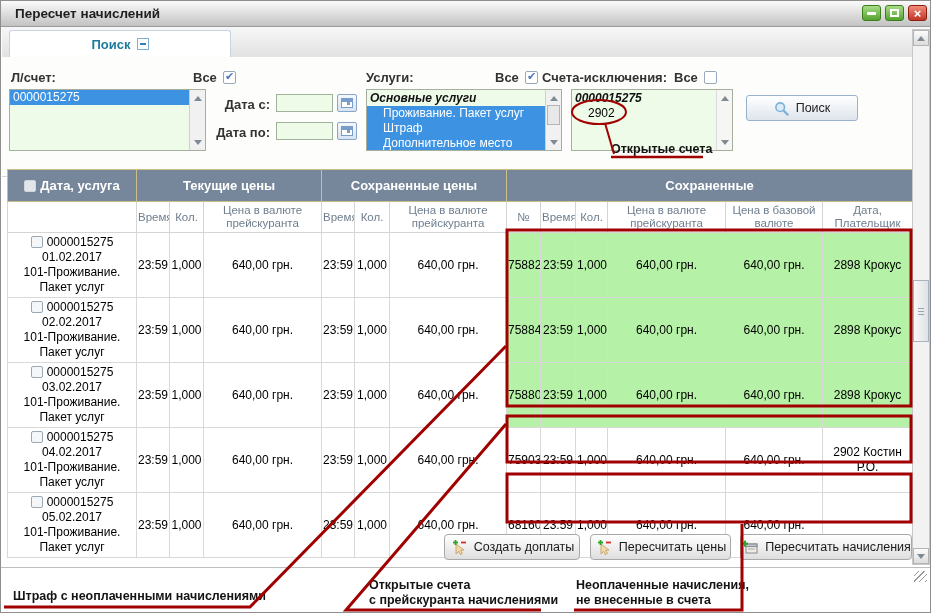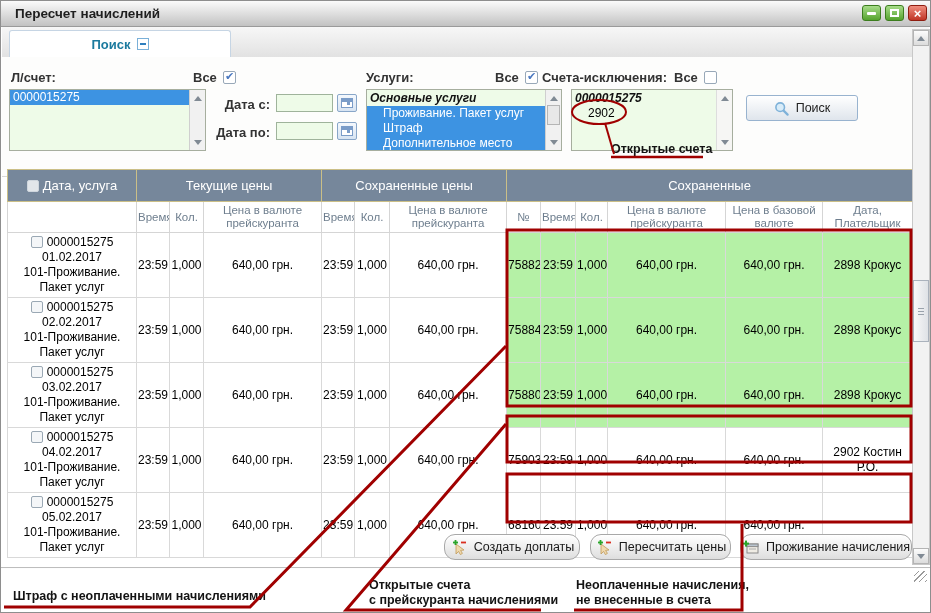--- a/index.html
+++ b/index.html
@@ -60,40 +60,40 @@
   .calbtn i::before{content:"";position:absolute;left:0;top:0;right:0;height:3px;background:#7a9cc8}
   .calbtn i::after{content:"";position:absolute;right:2px;bottom:2px;width:3px;height:3px;background:#7a9cc8}
   .searchbtn{position:absolute;left:744px;top:38px;width:112px;height:26px;border:1px solid #98b3cf;border-radius:3px;
     background:linear-gradient(#ffffff,#dfe5ec);font-size:12.5px;color:#222;
     display:flex;align-items:center;justify-content:center;gap:7px;cursor:pointer}
 
   
   table.grid{position:absolute;left:6px;top:168px;width:905px;border-collapse:collapse;table-layout:fixed;
     background:#fff;border:1px solid #666}
   .grid th,.grid td{overflow:hidden}
-  .grid th.gh{background:var(--hdr);color:#fff;font-weight:normal;font-size:13px;border:1px solid #cbbf87;text-align:center}
+  .grid th.gh{background:var(--hdr);color:#fff;font-weight:bold;font-size:13px;border:1px solid #cbbf87;text-align:center}
   .grid th.sh{background:#fff;color:#6e7e8e;font-weight:normal;font-size:11.5px;border:1px solid #d5d5d5;text-align:center;padding:2px 1px;line-height:1.15}
   .grid td{font-size:12px;color:#000;text-align:center;border:1px solid #d9d9d9;padding:2px 1px;line-height:1.25}
   .grid td.green{background:var(--green)}
   .cbx{display:inline-block;width:12px;height:12px;border:1px solid #9aa8b4;background:#f4f6f8;
     border-radius:2px;vertical-align:-2px;margin-right:4px;cursor:pointer}
   .cbx.hdrcb{background:#e2e6ea;border-color:#cfd6dd}
 
   
   .vsb{position:absolute;left:911px;top:28px;width:18px;height:536px;background:#f2f2f2;border:1px solid #c8c8c8}
   .vsb .btn{position:absolute;left:0;right:0;height:16px;background:linear-gradient(#fcfcfc,#dcdcdc);
     border:1px solid #b4b4b4;display:flex;align-items:center;justify-content:center;cursor:pointer}
   .vsb .btn.up{top:0}.vsb .btn.dn{bottom:0}
   .vsb .thumb{position:absolute;left:0;right:0;top:250px;height:62px;cursor:pointer;
     background:linear-gradient(90deg,#f8f8f8,#dfe2e6);border:1px solid #aab2bc}
   .vsb .thumb::after{content:"";position:absolute;left:4px;right:4px;top:27px;height:8px;
     background:repeating-linear-gradient(#99a2ab 0 1px,transparent 1px 3px)}
 
   
-  .abtn{position:absolute;top:533px;height:26px;border:1px solid #a8a8a8;border-radius:11px;
+  .abtn{position:absolute;top:533px;height:26px;border:1px solid #a8a8a8;border-radius:4px;
     background:linear-gradient(#ffffff,#dedede);font-size:12.5px;color:#1a1a1a;
     display:flex;align-items:center;justify-content:center;gap:6px;cursor:pointer;box-shadow:0 1px 0 #fff inset}
 
   .statusline{position:absolute;left:0;right:0;top:566px;height:2px;border-top:1px solid #bdbdbd;border-bottom:1px solid #fdfdfd}
   .grip{position:absolute;right:3px;top:570px;width:13px;height:11px;cursor:nwse-resize;
     background:repeating-linear-gradient(135deg,transparent 0 3px,#9a9a9a 3px 4px)}
 
   
   .anno-label{position:absolute;font-size:12.5px;font-weight:bold;color:#141414;line-height:15px;white-space:nowrap}
   svg.overlay{position:absolute;inset:0;width:931px;height:613px;pointer-events:none;z-index:50}
@@ -354,21 +354,21 @@
     <span>Пересчитать цены</span>
   </div>
   <div class="abtn" style="left:739px;width:172px">
     <svg width="18" height="16" viewBox="0 0 18 16">
       <rect x="5" y="5" width="11" height="9" fill="#efece4" stroke="#8a8a8a" stroke-width="1"></rect>
       <rect x="5" y="5" width="11" height="2.6" fill="#b9c4cf" stroke="#8a8a8a" stroke-width="1"></rect>
       <line x1="7" y1="10" x2="14" y2="10" stroke="#aaa" stroke-width="1"></line>
       <rect x="1" y="3.6" width="6" height="2" fill="#2aa52a"></rect>
         <rect x="3" y="1.6" width="2" height="6" fill="#2aa52a"></rect>
     </svg>
-    <span>Проживание начисления</span>
+    <span>Пересчитать начисления</span>
   </div>
 
   <div class="statusline"></div>
   <div class="grip"></div>
 
   <div class="anno-label" style="left:12px;top:588px">Штраф с неоплаченными начислениями</div>
   <div class="anno-label" style="left:368px;top:577px">
     <div>Открытые счета</div>
     <div>с прейскуранта начислениями</div>
   </div>

